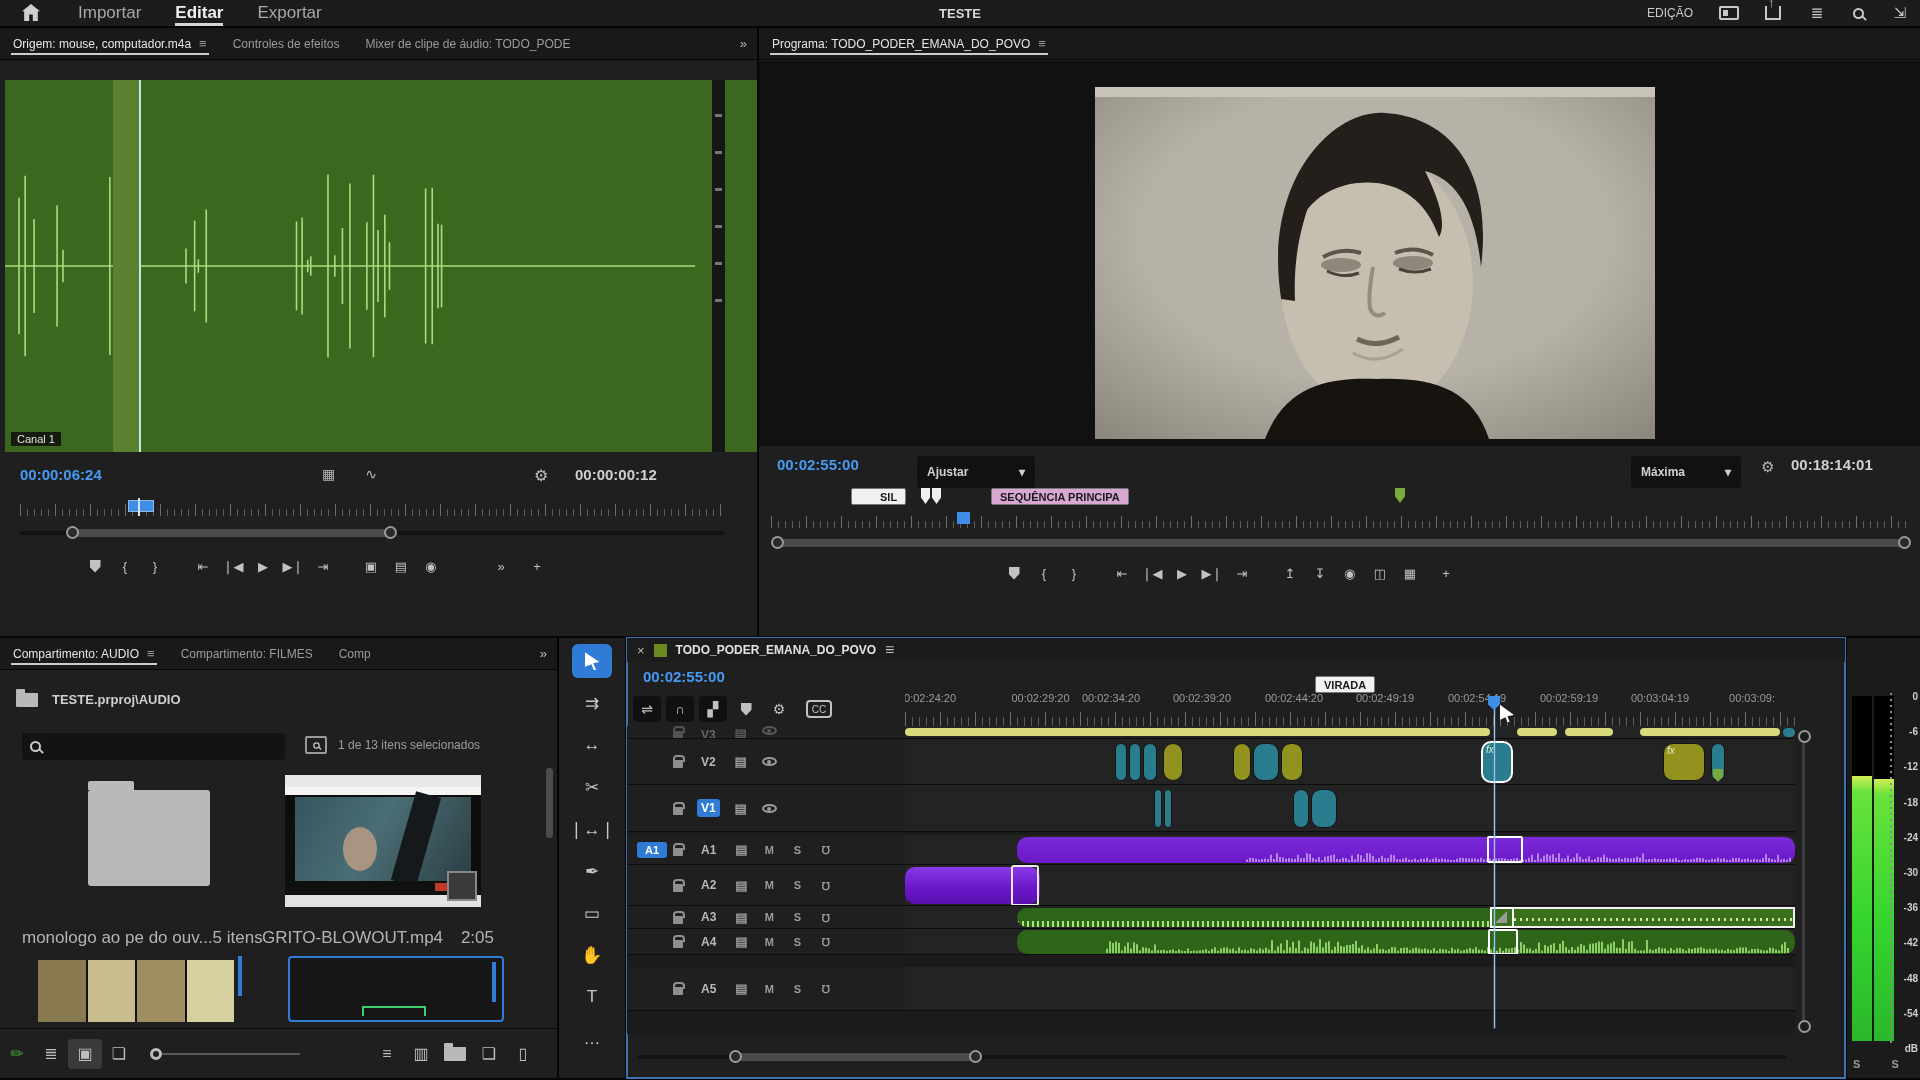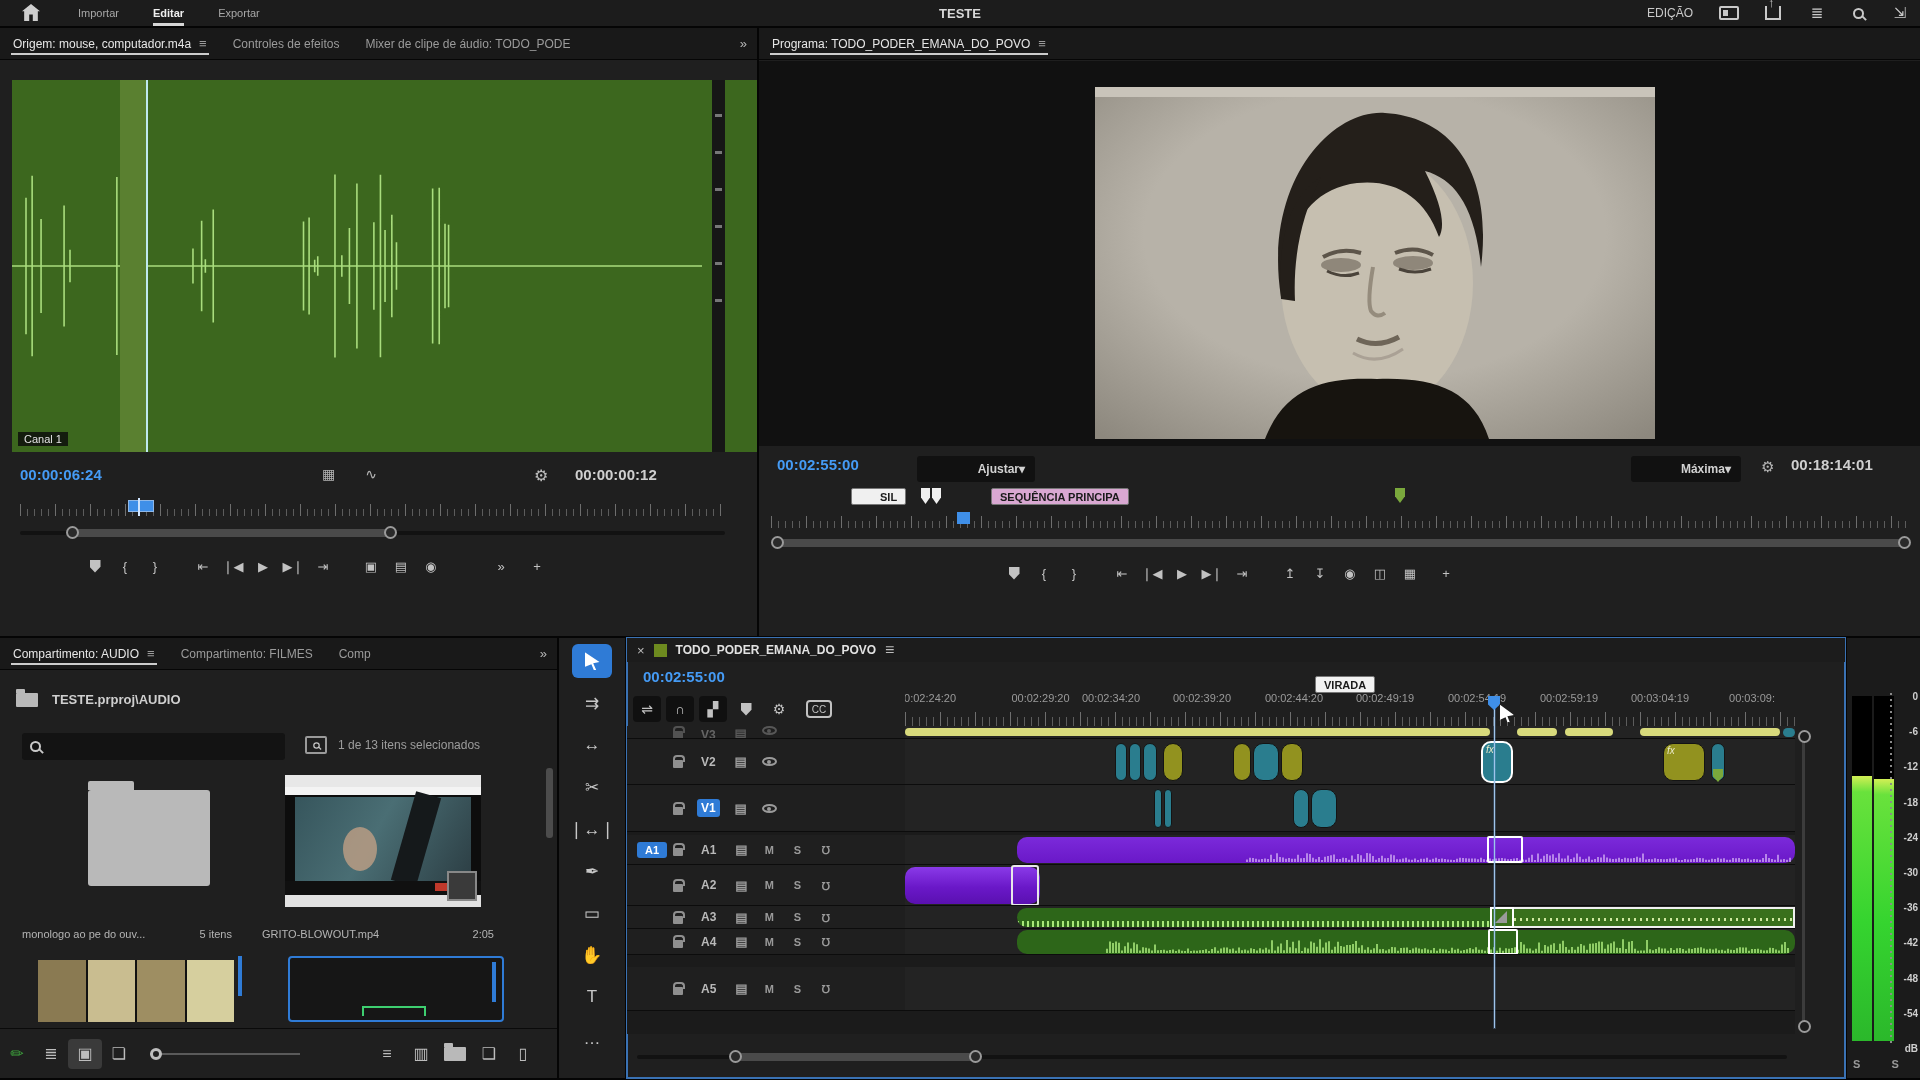--- a/index.html
+++ b/index.html
@@ -6,21 +6,21 @@
   html,body{width:1920px;height:1080px;overflow:hidden;background:#000;
     font-family:"Liberation Sans",sans-serif;color:#bdbdbd;}
   #root{position:relative;width:1920px;height:1080px;background:#050505}
   .abs{position:absolute}
   .panel{position:absolute;background:#1f1f1f;overflow:hidden}
   
   #appbar{position:absolute;left:0;top:0;width:1920px;height:26px;background:#1c1c1c;}
   .house{position:absolute;left:22px;top:4px;width:18px;height:17px;background:#cfcfcf;
     clip-path:polygon(50% 0,100% 42%,88% 42%,88% 100%,60% 100%,60% 62%,40% 62%,40% 100%,12% 100%,12% 42%,0 42%)}
   #app-menu{position:absolute;left:78px;top:0;height:26px;display:flex;gap:34px;align-items:center}
-  .menu-item{font-size:11px;color:#a8a8a8;height:26px;display:flex;align-items:center;position:relative}
+  .menu-item{font-size:17px;color:#a8a8a8;height:26px;display:flex;align-items:center;position:relative}
   .menu-item.active{color:#efefef;font-weight:bold}
   .menu-item.active::after{content:"";position:absolute;left:0;right:0;bottom:0;height:3px;background:#d6d6d6}
   #app-title{position:absolute;left:0;right:0;top:0;height:26px;display:flex;align-items:center;justify-content:center;
     font-size:13px;font-weight:bold;color:#d8d8d8;pointer-events:none}
   #appbar-right{position:absolute;right:10px;top:0;height:26px;display:flex;align-items:center;gap:26px}
   #workspace-label{font-size:12px;font-weight:normal;color:#c9c9c9}
   .bar-ic{width:20px;height:16px;color:#c9c9c9;font-size:15px;line-height:16px;text-align:center}
   .ws-ic{width:20px;height:14px;border:2px solid #c9c9c9;border-radius:2px;position:relative}
   .ws-ic::before{content:"";position:absolute;left:2px;top:2px;bottom:2px;width:5px;background:#c9c9c9}
   .share-ic{width:16px;height:14px;border:2px solid #c9c9c9;border-top:none;position:relative}
@@ -30,21 +30,21 @@
   
   .tabs{position:absolute;left:0;top:0;right:0;height:32px;background:#191919;border-bottom:1px solid #060606;
     display:flex;align-items:stretch;overflow:hidden}
   .tab{padding:0 13px;font-size:12px;color:#9b9b9b;display:flex;align-items:center;gap:8px;white-space:nowrap;position:relative}
   .tab.active{color:#e6e6e6}
   .tab.active::after{content:"";position:absolute;left:11px;right:11px;bottom:4px;height:2px;background:#cccccc}
   .tab .ham{font-size:13px;color:#9b9b9b}
   .tab-overflow{margin-left:auto;padding:0 10px;display:flex;align-items:center;font-size:13px;color:#b5b5b5}
   
   #source-panel{left:0;top:28px;width:757px;height:608px}
-  #wave-wrap{position:absolute;left:12px;top:52px;width:800px;height:372px;background:#3c671e;overflow:hidden}
+  #wave-wrap{position:absolute;left:5px;top:52px;width:800px;height:372px;background:#3c671e;overflow:hidden}
   #wave-band{position:absolute;left:108px;top:0;width:28px;height:100%;background:#5a8030}
   #wave-playhead{position:absolute;left:134px;top:0;width:2px;height:100%;background:#bfe9ef}
   #chan-label{position:absolute;left:6px;bottom:6px;background:rgba(10,10,10,.8);color:#e2e2e2;font-size:11px;padding:1px 6px}
   #wave-scroll{position:absolute;left:712px;top:52px;width:13px;height:372px;background:#161616}
   #wave-scroll i{display:block;width:7px;height:3px;background:#777;margin:34px auto 0}
   .tc-blue{color:#459bf5;font-size:15px;font-weight:bold}
   .tc-gray{color:#cfcfcf;font-size:15px;font-weight:bold}
   .mon-btn{color:#b3b3b3;font-size:14px;text-align:center}
   .mini-ruler{position:absolute;height:18px;background:#1f1f1f}
   .ticks{position:absolute;left:0;right:0;bottom:0;height:7px;
@@ -52,36 +52,36 @@
   .ticks2{position:absolute;left:0;right:0;bottom:0;height:12px;
     background:repeating-linear-gradient(90deg,#6e6e6e 0 1px,transparent 1px 35px)}
   .zoombar{position:absolute;height:14px}
   .zoom-track{position:absolute;left:0;right:0;top:5px;height:4px;background:#121212;border-radius:2px}
   .zoom-range{position:absolute;top:3px;height:8px;background:#4a4a4a;border-radius:4px}
   .zoom-handle{position:absolute;top:0;width:13px;height:13px;border-radius:50%;background:#2a2a2a;border:2px solid #9a9a9a}
   .transport{position:absolute;display:flex;align-items:center}
   .tbtn{min-width:30px;height:26px;display:flex;align-items:center;justify-content:center;color:#c2c2c2;font-size:13px}
   .pentagon{width:11px;height:13px;background:#c2c2c2;clip-path:polygon(0 0,100% 0,100% 55%,50% 100%,0 55%)}
   .ddown{background:#111;border-radius:3px;color:#d2d2d2;font-size:12px;font-weight:bold;
-    display:flex;align-items:center;justify-content:flex-end;padding:0 10px;height:26px}
+    display:flex;align-items:center;justify-content:space-between;padding:0 10px;height:32px}
   
   #program-panel{left:759px;top:28px;width:1161px;height:608px}
   #monitor{position:absolute;left:0;top:33px;width:1161px;height:385px;background:#111}
   #frame{position:absolute;left:336px;top:26px;width:560px;height:352px;background:#000}
   .marker-flag{position:absolute;height:17px;border-radius:2px;font-size:11px;font-weight:bold;color:#1a1a1a;
     display:flex;align-items:center;justify-content:center;padding:0 8px;border:1px solid #777}
   .marker-small{position:absolute;width:10px;height:15px}
   
   #project-panel{left:0;top:638px;width:557px;height:440px}
   .folder-ic{position:relative;width:22px;height:14px;background:#b9b9b9;border-radius:1px}
   .folder-ic::before{content:"";position:absolute;top:-4px;left:0;width:9px;height:4px;background:#b9b9b9;border-radius:1px 1px 0 0}
   #bin-search{position:absolute;left:22px;top:95px;width:263px;height:27px;background:#131313;border-radius:3px;
     display:flex;align-items:center;padding:0 8px;gap:8px}
   #bin-status{position:absolute;left:338px;top:100px;font-size:12px;color:#9d9d9d}
-  .bin-label{font-size:11px;color:#b4b4b4;white-space:nowrap}
+  .bin-label{font-size:17px;color:#b4b4b4;white-space:nowrap}
   #big-folder{position:absolute;left:88px;top:152px;width:122px;height:96px;background:#b9b9b9;border-radius:3px}
   #big-folder::before{content:"";position:absolute;top:-9px;left:0;width:46px;height:9px;background:#b9b9b9;border-radius:2px 2px 0 0}
   #thumb{position:absolute;left:285px;top:137px;width:196px;height:132px;background:#0d0d0d;overflow:hidden}
   #bin-toolbar{position:absolute;left:0;bottom:0;width:557px;height:50px;background:#1f1f1f;border-top:1px solid #0a0a0a;
     display:flex;align-items:center}
   .bt-ic{width:34px;height:30px;display:flex;align-items:center;justify-content:center;color:#bdbdbd;font-size:16px;border-radius:4px}
   .bt-ic.active{background:#3a3a3a}
   .slider-line{width:150px;height:2px;background:#5a5a5a;position:relative}
   .slider-knob{position:absolute;left:0;top:-5px;width:12px;height:12px;border-radius:50%;border:3px solid #bdbdbd;background:#1f1f1f}
   .filmstrip{position:absolute;left:38px;top:322px;width:196px;height:62px;display:flex;gap:2px;background:#111;overflow:hidden}

